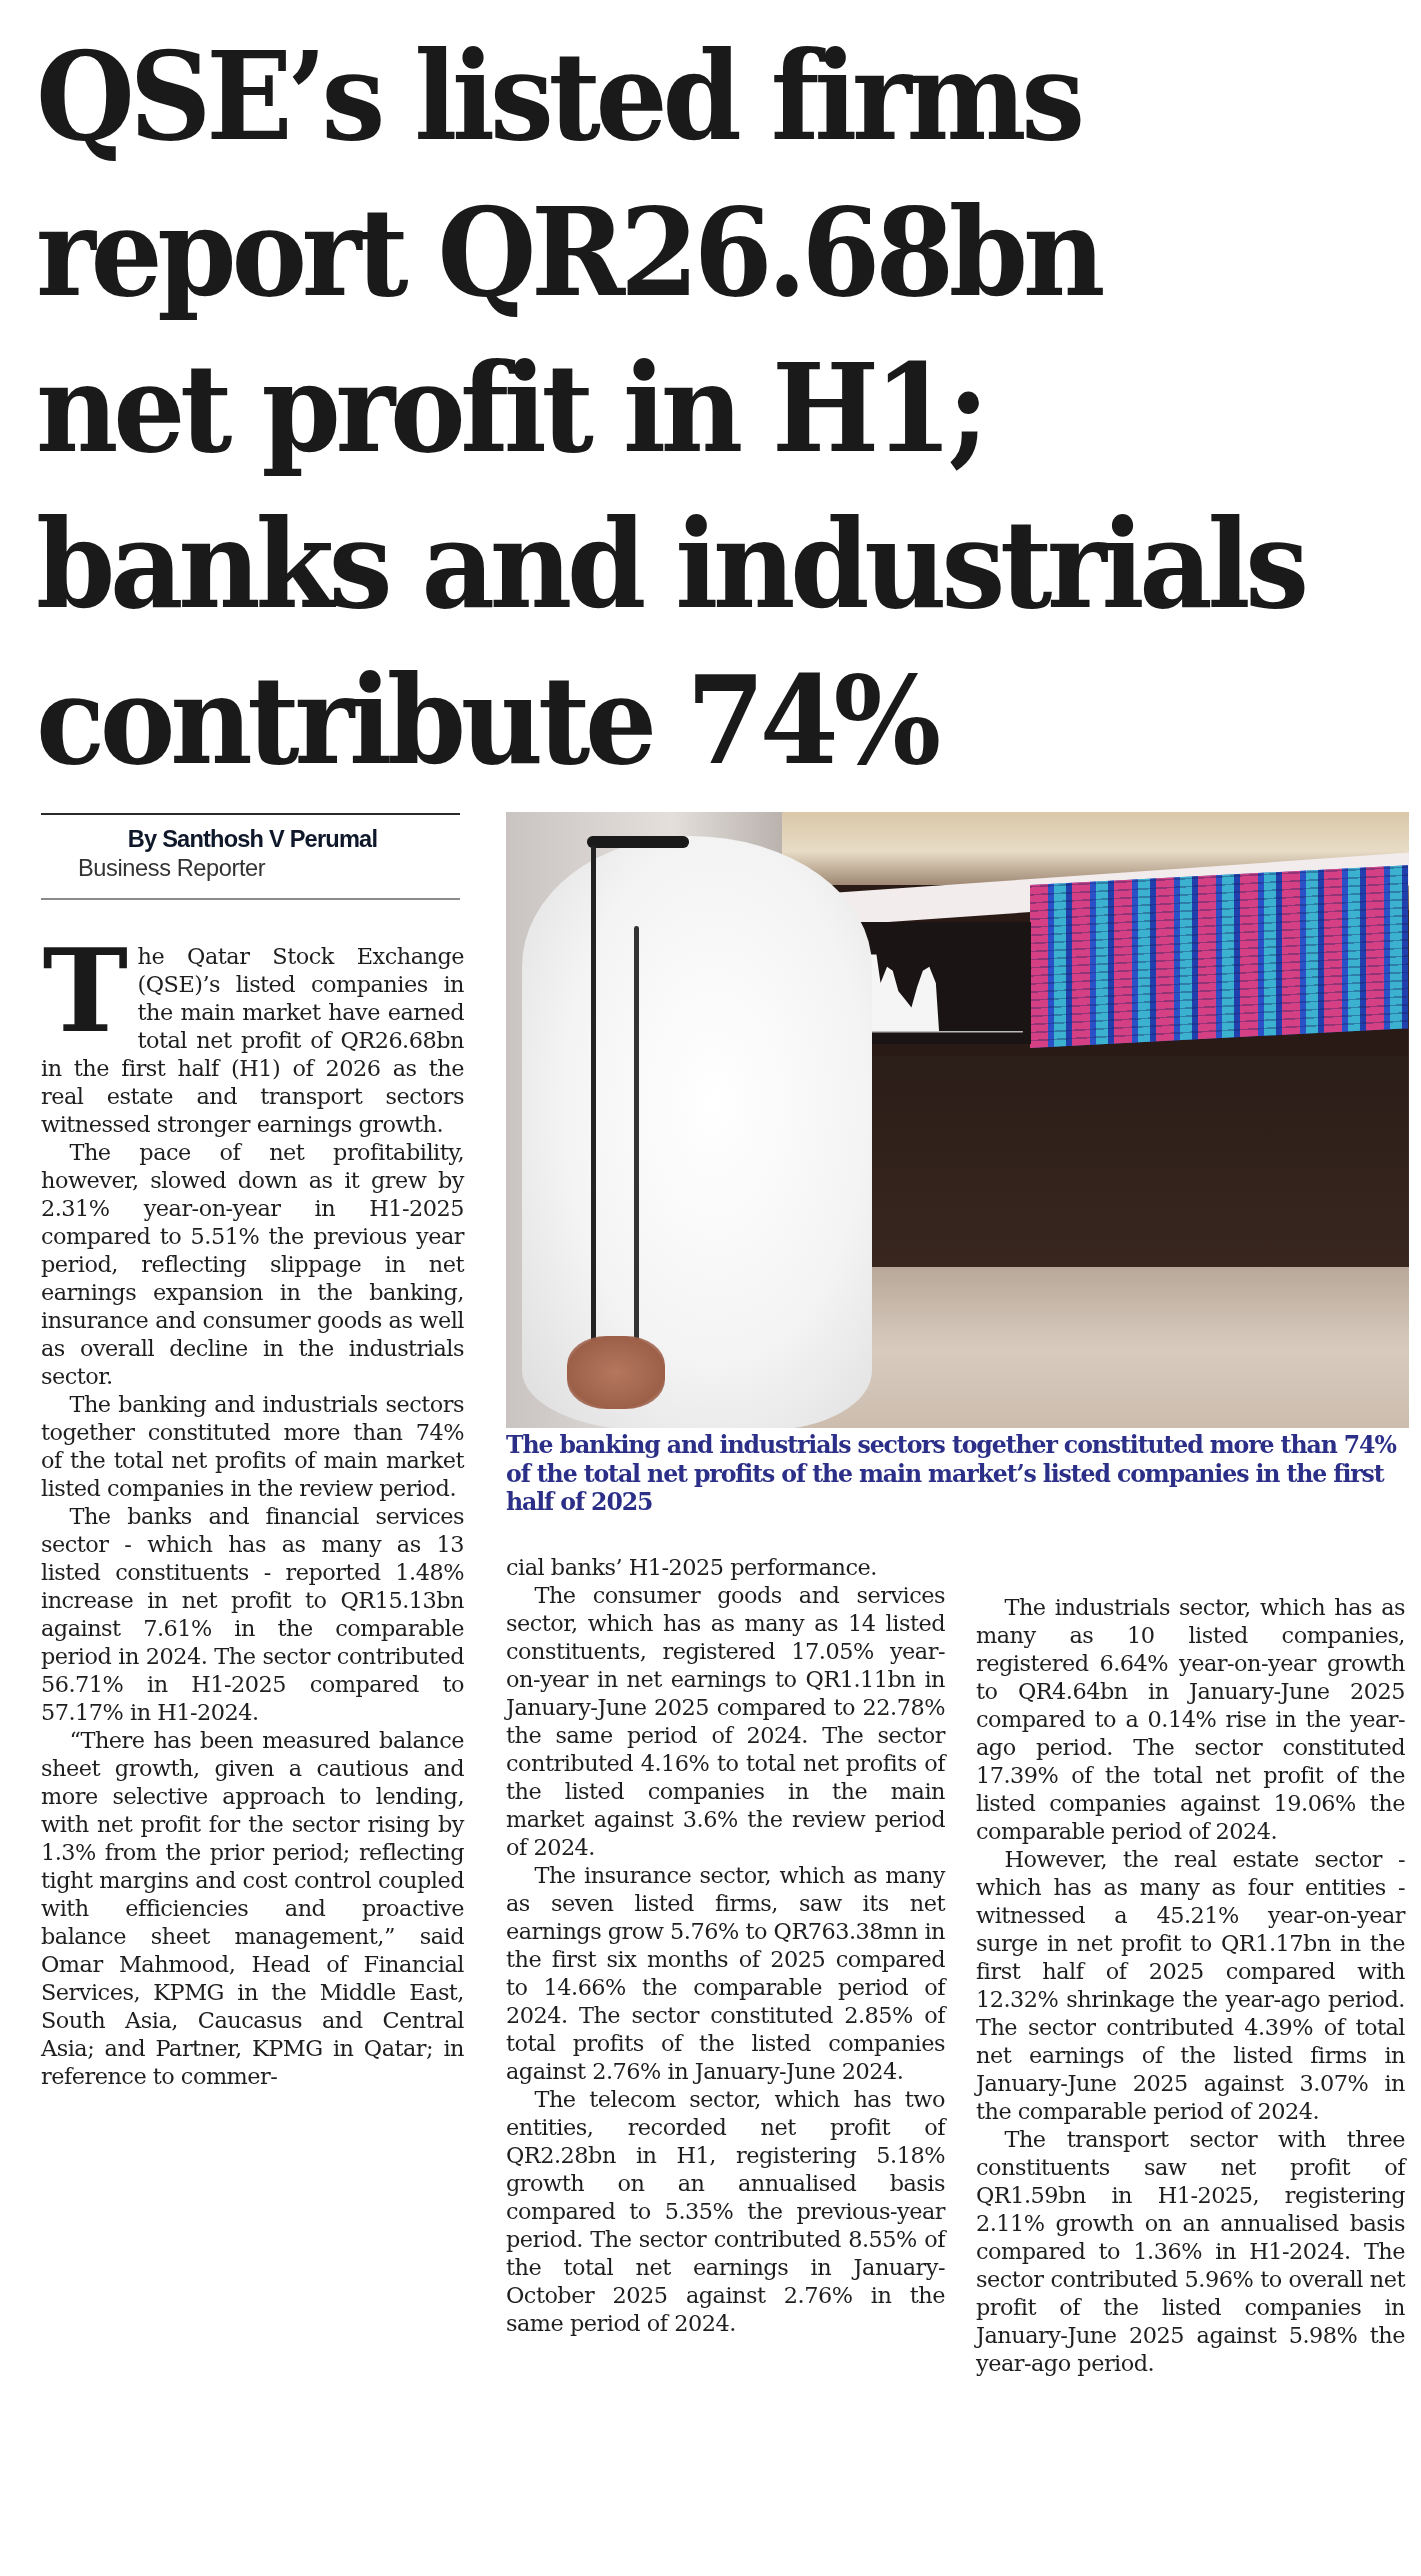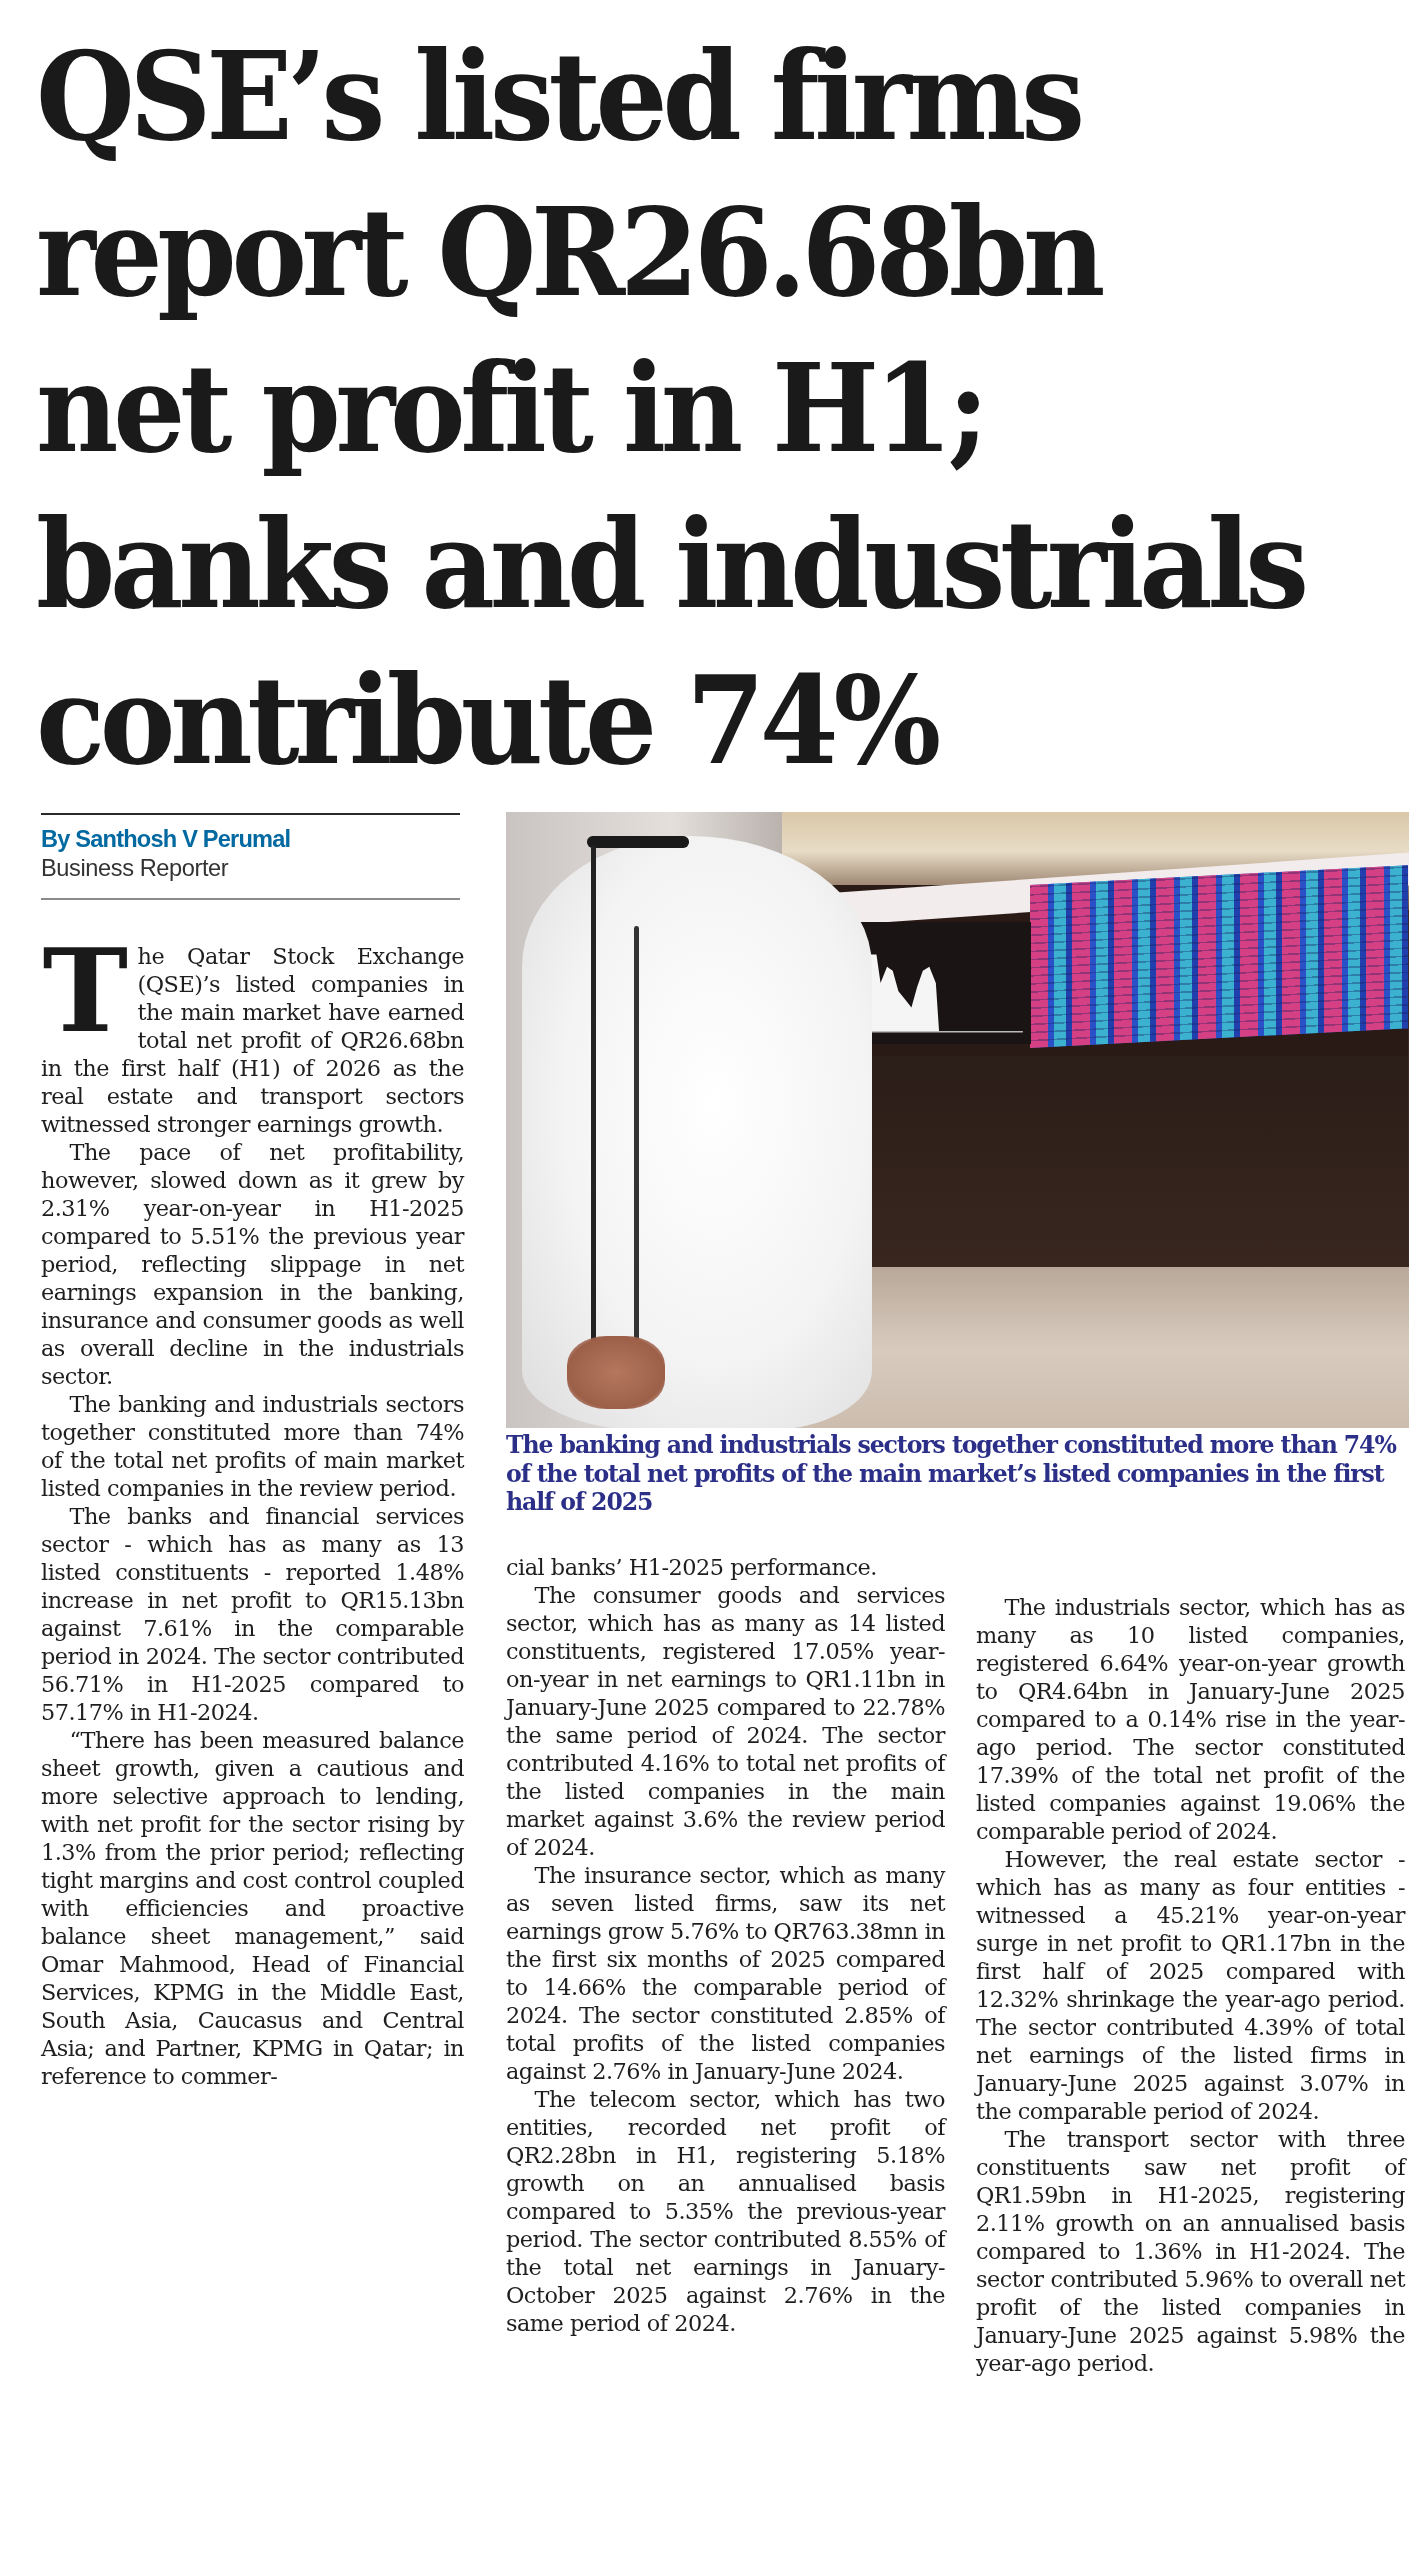--- a/index.html
+++ b/index.html
@@ -13,25 +13,25 @@
   }
   .headline span { display: block; white-space: nowrap; }
 
   .rule { position: absolute; left: 41px; width: 419px; background: #333; }
   .rule.top { top: 813px; height: 1.6px; background: #2a2a2a; }
   .rule.bottom { top: 898px; height: 2.4px; background: #8a8a8a; }
 
   .byline { position: absolute; left: 41px; top: 825px; width: 423px; }
   .byline .name {
     font-family: "Liberation Sans", sans-serif; font-weight: bold; font-size: 23.6px;
-    letter-spacing: -0.8px; line-height: 29px; color: #0369a1; display: block;
+    letter-spacing: -0.8px; line-height: 29px; color: #0f172a; display: block; text-align: center;
   }
   .byline .role {
     font-family: "Liberation Sans", sans-serif; font-size: 23.6px; line-height: 29px;
-    color: #333; display: block; letter-spacing: -0.4px;
+    color: #333; display: block; letter-spacing: -0.4px; margin-left: 37px;
   }
 
   .col {
     position: absolute;
     font-family: "DejaVu Serif", serif; font-size: 22.4px; line-height: 28px;
     color: #1e1e1e; text-align: justify; hyphens: manual;
     letter-spacing: -0.5px;
   }
   .col p { margin: 0; text-indent: 28.5px; }
   .col p.first { text-indent: 0; }

